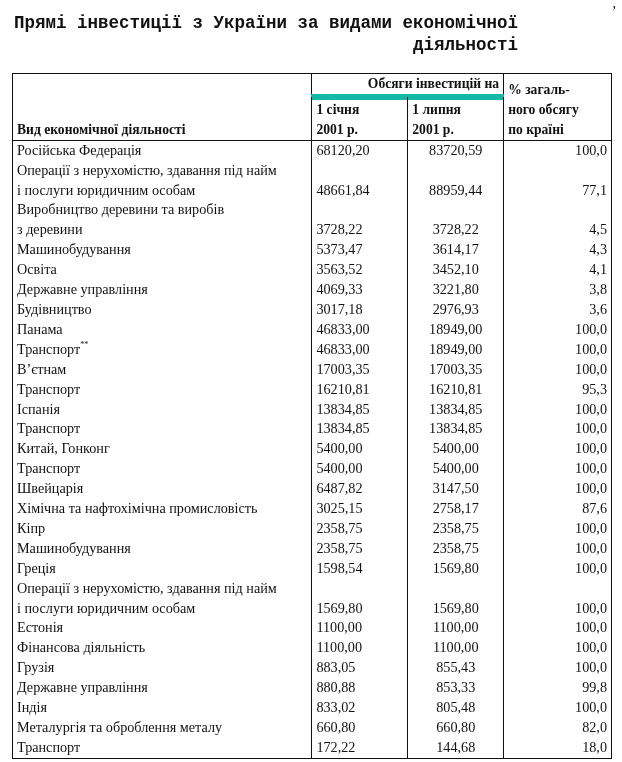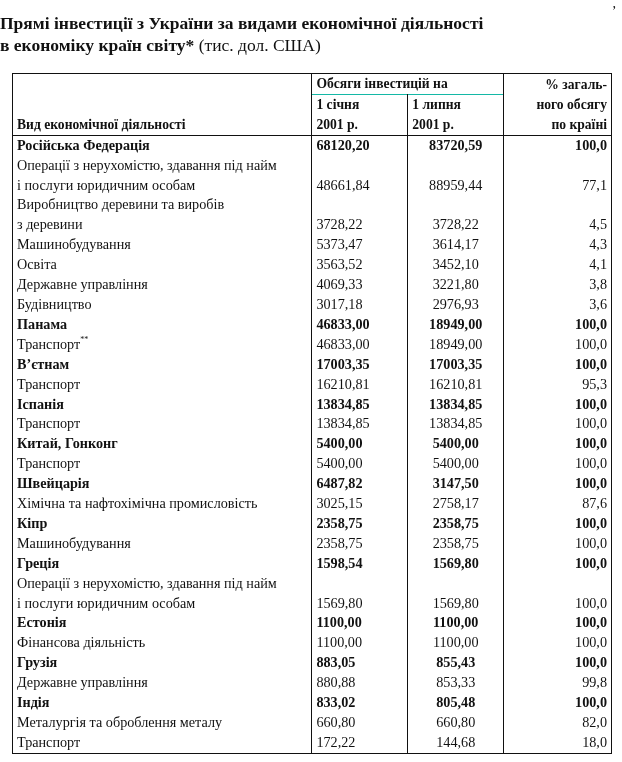--- a/index.html
+++ b/index.html
@@ -1,47 +1,46 @@
 <!DOCTYPE html>
 <html><head>
 <meta charset="utf-8">
 <style>
   html, body { margin: 0; padding: 0; background: #ffffff; }
   body { width: 622px; height: 762px; position: relative; overflow: hidden;
          font-family: "Liberation Serif", "DejaVu Serif", serif; color: #111; }
   .corner-mark { position: absolute; top: -4px; right: 6px; font-size: 14px; }
-  .title { position: absolute; top: 12px; left: 0; width: 518px; text-align: left;
-           font-size: 17.5px; line-height: 22px; }
+  .title { position: absolute; top: 12px; left: 0; width: 518px; text-align: right;
+           font-size: 17.5px; line-height: 22px; font-family: Liberation Mono, monospace; }
   .title .bold { font-weight: bold; }
   table.data { position: absolute; top: 73px; left: 12px; width: 600px;
                border-collapse: collapse; font-size: 14.2px; }
   table.data td, table.data th { padding: 0 4px; line-height: 19.9px; height: 19.9px;
                border-left: 1.5px solid #111; border-right: 1.5px solid #111; vertical-align: bottom; }
   table.data { border: 1.5px solid #111; }
   th { font-weight: bold; font-size: 13.6px; }
   th.activity { text-align: left; vertical-align: middle; border-bottom: 1.5px solid #111; }
-  th.group { text-align: left; border-bottom: 1px solid #14b8a6; height: 21px; }
+  th.group { text-align: right; border-bottom: 6px solid #14b8a6; height: 21px; }
   th.sub { text-align: left; vertical-align: top; border-bottom: 1.5px solid #111; line-height: 21px; }
-  th.pct { text-align: right; vertical-align: top; border-bottom: 1.5px solid #111; line-height: 21px; }
+  th.pct { text-align: left; vertical-align: top; border-bottom: 1.5px solid #111; line-height: 21px; }
   col.c1 { width: 300px; } col.c2 { width: 96px; } col.c3 { width: 96px; } col.c4 { width: 108px; }
   td.num { text-align: left; padding-right: 27px; }
   td.num3 { text-align: center; padding-right: 12px; }
   td.pctcell { text-align: right; padding-right: 20px; }
-  tr.country td { font-weight: bold; }
+  tr.country td { font-weight: normal; }
   td.label { padding-left: 6px; }
   sup { font-size: 8px; vertical-align: top; line-height: 10px; }
 </style>
 </head>
 <body>
 
 <div class="corner-mark">,</div>
 
 <div class="title">
   <div class="bold">Прямі інвестиції з України за видами економічної діяльності</div>
-  <div><span class="bold">в економіку країн світу*</span><span> (тис. дол. США)</span></div>
 </div>
 
 <table class="data">
   <colgroup>
       <col class="c1">
       <col class="c2">
       <col class="c3">
       <col class="c4">
     </colgroup>
   <thead>

